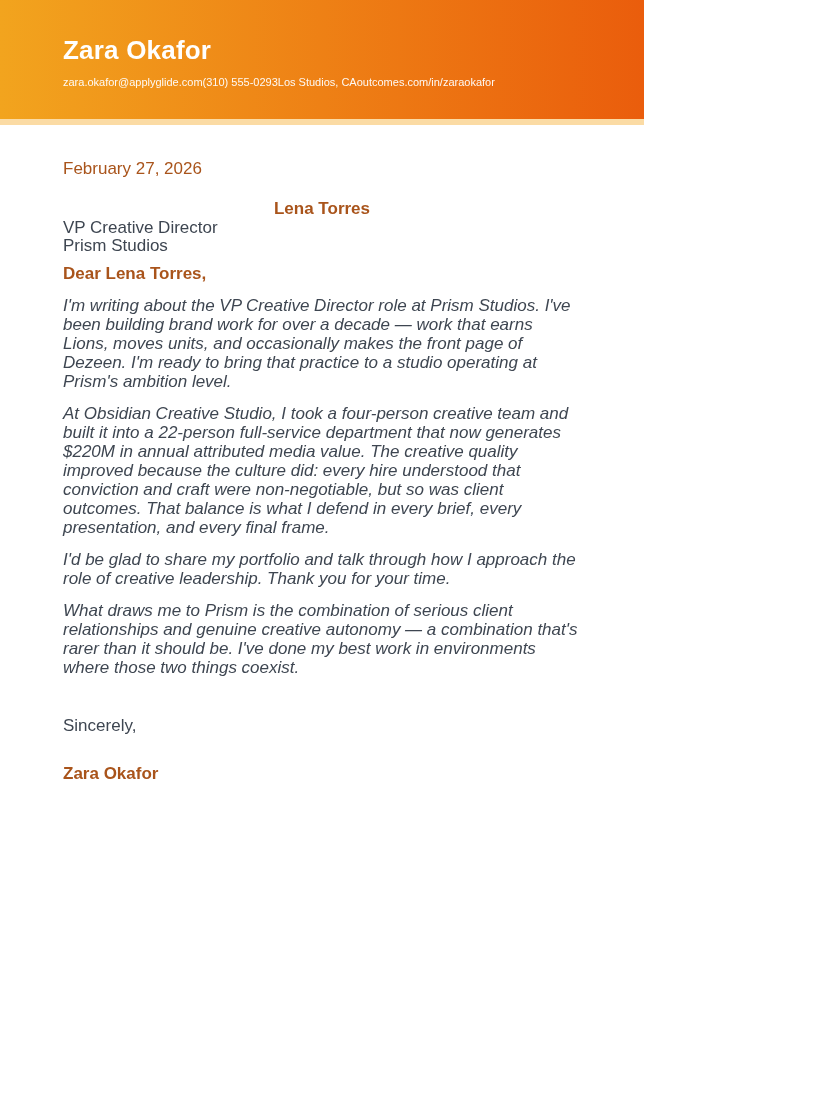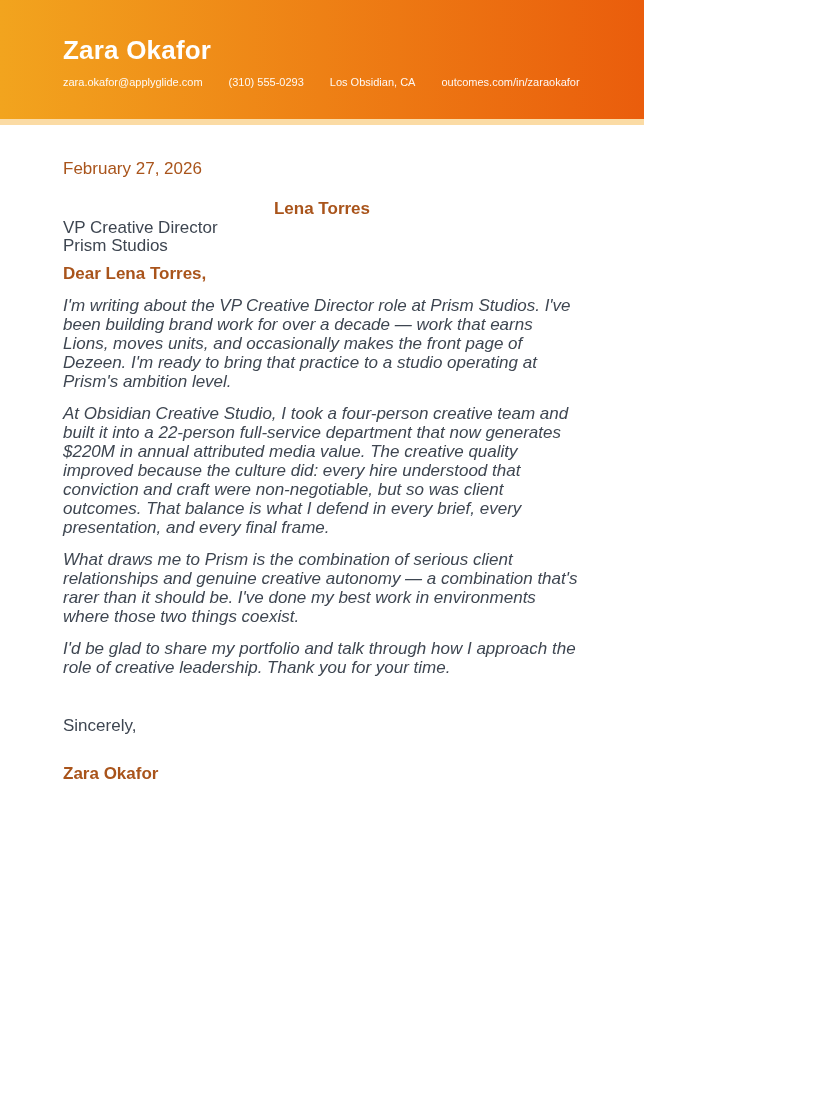--- a/index.html
+++ b/index.html
@@ -36,21 +36,20 @@
     line-height: 29px;
     letter-spacing: 0.2px;
   }
   .contact-row {
     margin-top: 11px;
     color: var(--header-text);
     opacity: 0.95;
     font-size: 11px;
     line-height: 13px;
     display: flex;
-    gap: 26px;
   }
   .accent-strip {
     height: 6px;
     background: var(--accent-strip);
   }
   .letter-body {
     padding: 0 63px;
     color: var(--body-text);
     font-size: 17px;
   }
@@ -93,21 +92,21 @@
 </head>
 <body>
 
 <div class="page">
 
   <header class="header">
     <h1 class="applicant-name">Zara Okafor</h1>
     <div class="contact-row">
       <span>zara.okafor@applyglide.com</span>
       <span>(310) 555-0293</span>
-      <span>Los Obsidian, CA</span>
+      <span>Los Studios, CA</span>
       <span>outcomes.com/in/zaraokafor</span>
     </div>
   </header>
 
   <div class="accent-strip"></div>
 
   <main class="letter-body">
 
     <p class="date">February 27, 2026</p>
 
@@ -116,22 +115,22 @@
       <p class="recipient-title">VP Creative Director</p>
       <p class="recipient-company">Prism Studios</p>
     </div>
 
     <p class="salutation">Dear Lena Torres,</p>
 
     <p class="para">I'm writing about the VP Creative Director role at Prism Studios. I've been building brand work for over a decade — work that earns Lions, moves units, and occasionally makes the front page of Dezeen. I'm ready to bring that practice to a studio operating at Prism's ambition level.</p>
 
     <p class="para">At Obsidian Creative Studio, I took a four-person creative team and built it into a 22-person full-service department that now generates $220M in annual attributed media value. The creative quality improved because the culture did: every hire understood that conviction and craft were non-negotiable, but so was client outcomes. That balance is what I defend in every brief, every presentation, and every final frame.</p>
 
+    <p class="para">I'd be glad to share my portfolio and talk through how I approach the role of creative leadership. Thank you for your time.</p>
+
     <p class="para">What draws me to Prism is the combination of serious client relationships and genuine creative autonomy — a combination that's rarer than it should be. I've done my best work in environments where those two things coexist.</p>
-
-    <p class="para">I'd be glad to share my portfolio and talk through how I approach the role of creative leadership. Thank you for your time.</p>
 
     <p class="closing">Sincerely,</p>
 
     <p class="signature">Zara Okafor</p>
 
   </main>
 </div>
 
 </body></html>

